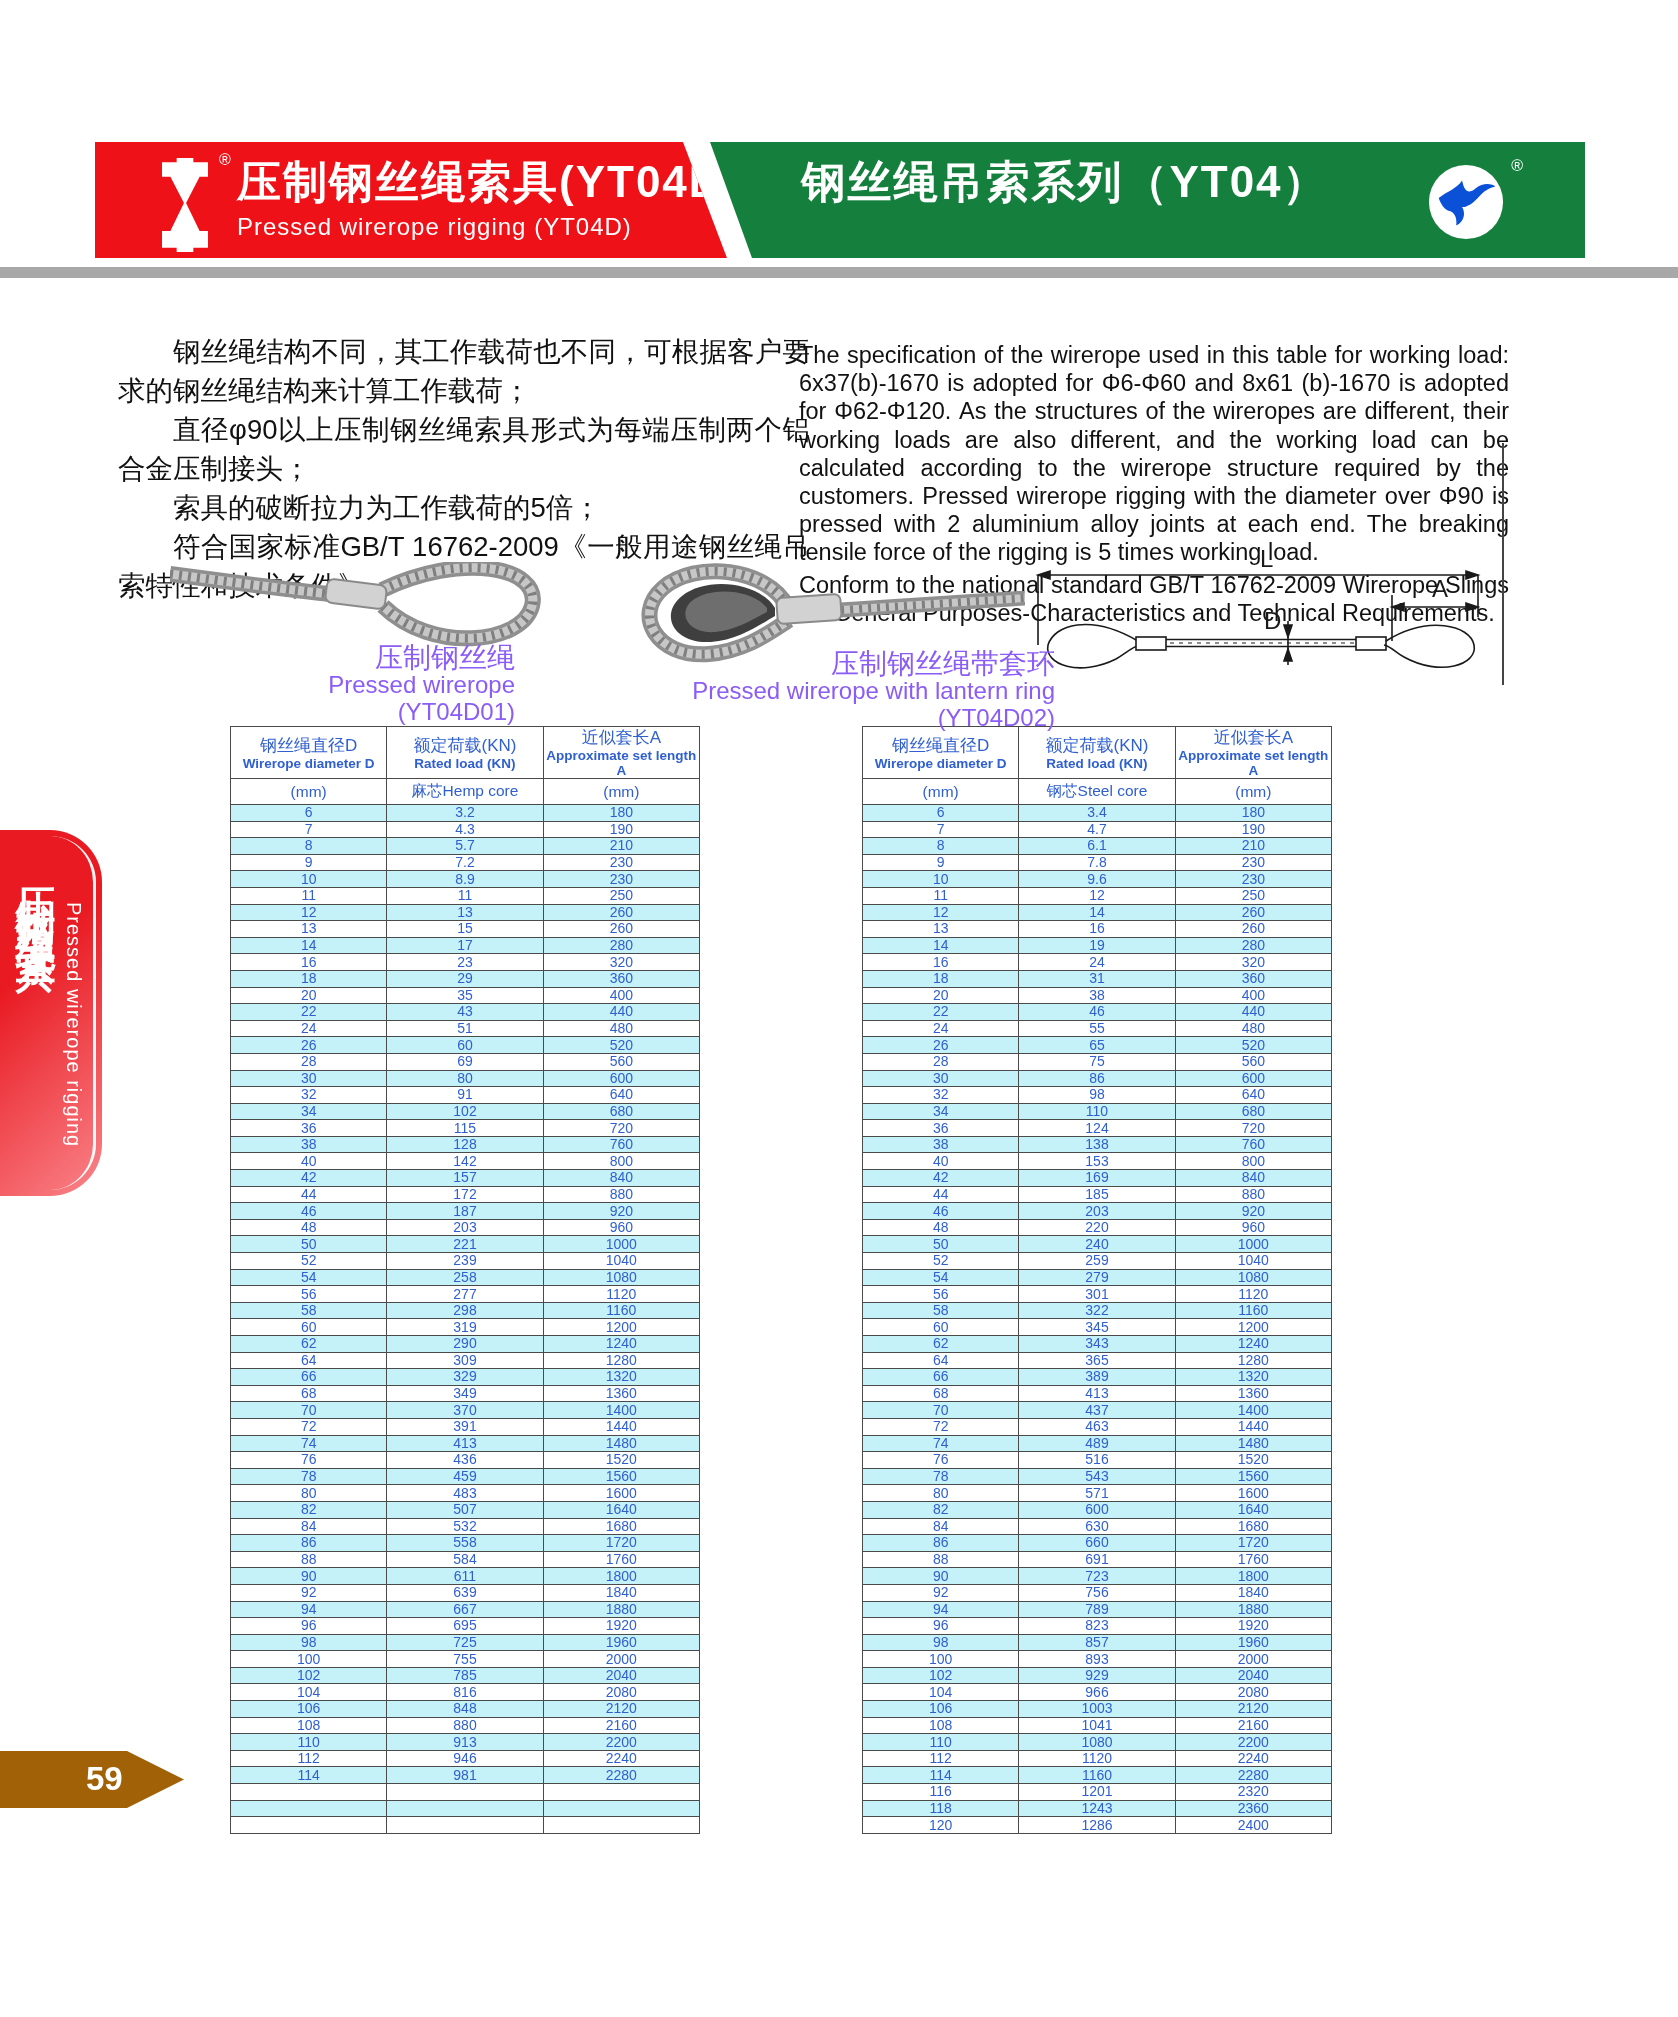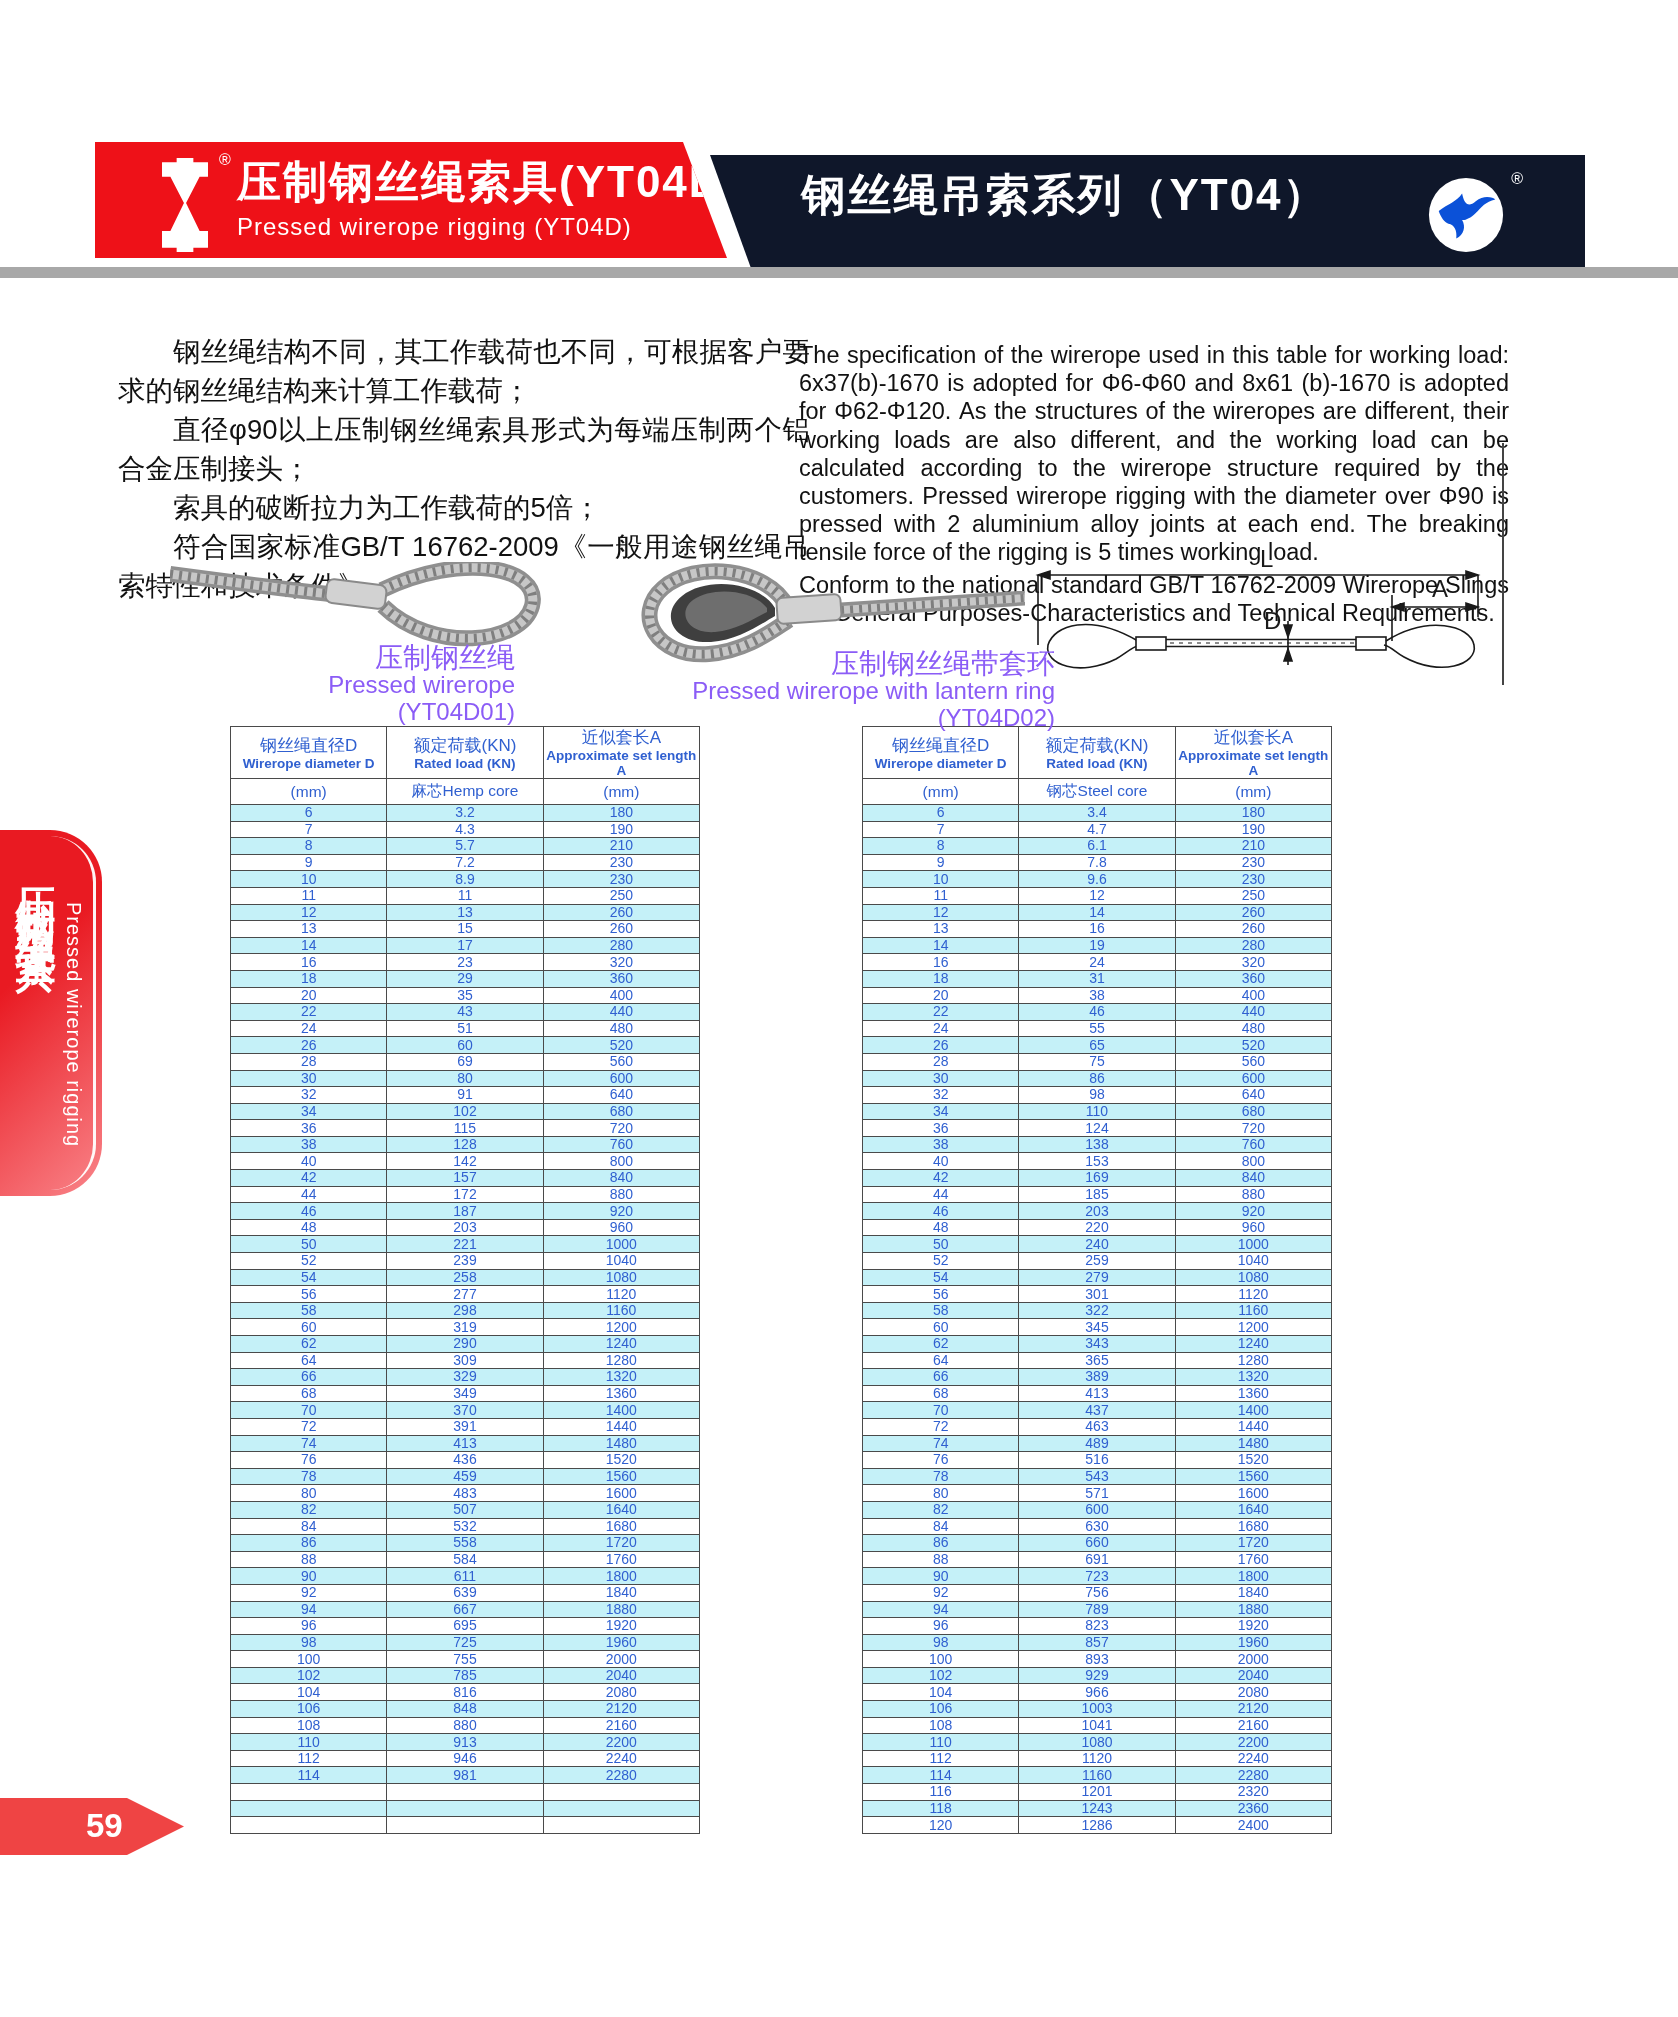--- a/index.html
+++ b/index.html
@@ -3,22 +3,22 @@
 <meta charset="utf-8">
 <style>
   html,body{margin:0;padding:0}
   body{
     width:1678px;height:2017px;position:relative;background:#ffffff;
     font-family:"Liberation Sans","DejaVu Sans",sans-serif;overflow:hidden;color:#111;
   }
   
   .banner-red{position:absolute;left:95px;top:142px;width:632px;height:116px;
     background:#ee1118;clip-path:polygon(0 0,588px 0,632px 116px,0 116px);}
-  .banner-blue{position:absolute;left:705px;top:155px;width:880px;height:116px;
-    background:#0f172a;clip-path:polygon(5px 0,880px 0,880px 116px,47px 116px);}
+  .banner-blue{position:absolute;left:705px;top:142px;width:880px;height:116px;
+    background:#15803d;clip-path:polygon(5px 0,880px 0,880px 116px,47px 116px);}
   .logo-left{position:absolute;left:58px;top:16px;width:64px;height:94px}
   .reg-mark{position:absolute;color:#fff;font-size:16px;line-height:16px}
   .reg-red{left:124px;top:10px}
   .reg-blue{right:62px;top:16px}
   .red-titles{position:absolute;left:142px;top:14px;color:#fff;white-space:nowrap}
   .zh-title{font-size:44px;font-weight:bold;letter-spacing:2px;line-height:52px}
   .en-title{font-size:24px;line-height:30px;margin-top:4px;letter-spacing:1px}
   .blue-titles{position:absolute;left:80px;top:14px;width:560px;text-align:center;color:#fff;white-space:nowrap}
   .eagle{position:absolute;right:80px;top:21px;width:78px;height:78px}
   .gray-strip{position:absolute;left:0;top:267px;width:1678px;height:11px;background:#a8a8a8}
@@ -53,21 +53,21 @@
   
   .side-tab{position:absolute;left:0;top:830px;width:102px;height:366px;
     background:linear-gradient(135deg,#e91a22 35%,#f9858a 100%);
     border-radius:0 52px 52px 0;}
   .side-tab .arc{position:absolute;right:6px;top:6px;bottom:6px;width:44px;
     border-right:3px solid rgba(255,255,255,.95);border-radius:0 46px 46px 0}
   .side-zh{position:absolute;left:14px;top:26px;writing-mode:vertical-rl;text-orientation:upright;
     color:#fff;font-weight:bold;font-size:40px;letter-spacing:11px;line-height:44px}
   .side-en{position:absolute;left:62px;top:72px;writing-mode:vertical-rl;color:#fff;font-size:20px;letter-spacing:1px}
   
-  .page-arrow{position:absolute;left:0;top:1798px;width:184px;height:57px;background:#ef4444;
+  .page-arrow{position:absolute;left:0;top:1751px;width:184px;height:57px;background:#a16207;
     clip-path:polygon(0 0,127px 0,184px 50%,127px 100%,0 100%)}
   .page-num{position:absolute;left:86px;top:9px;color:#fff;font-size:33px;font-weight:bold}
 </style>
 </head>
 <body>
 
 <div class="banner-red">
   <svg class="logo-left" viewBox="0 0 60 90">
     <path d="M8,4 H52 V18 H44 L31,43 L44,70 H52 V86 H8 V70 H16 L29,43 L16,18 H8 Z" fill="#ffffff"></path>
     <rect x="22" y="0" width="16" height="8" fill="#ffffff"></rect>

